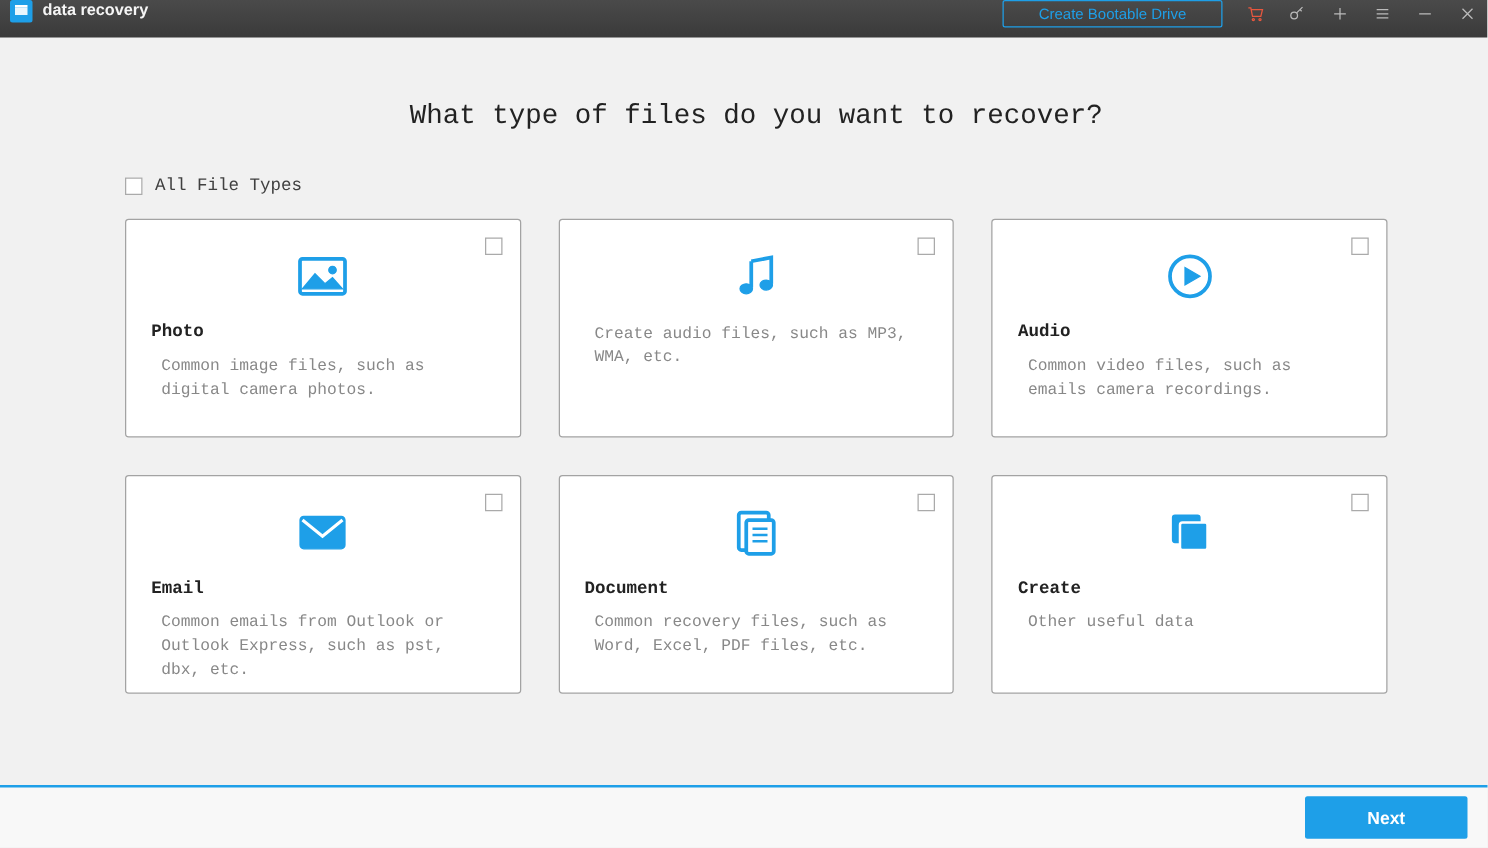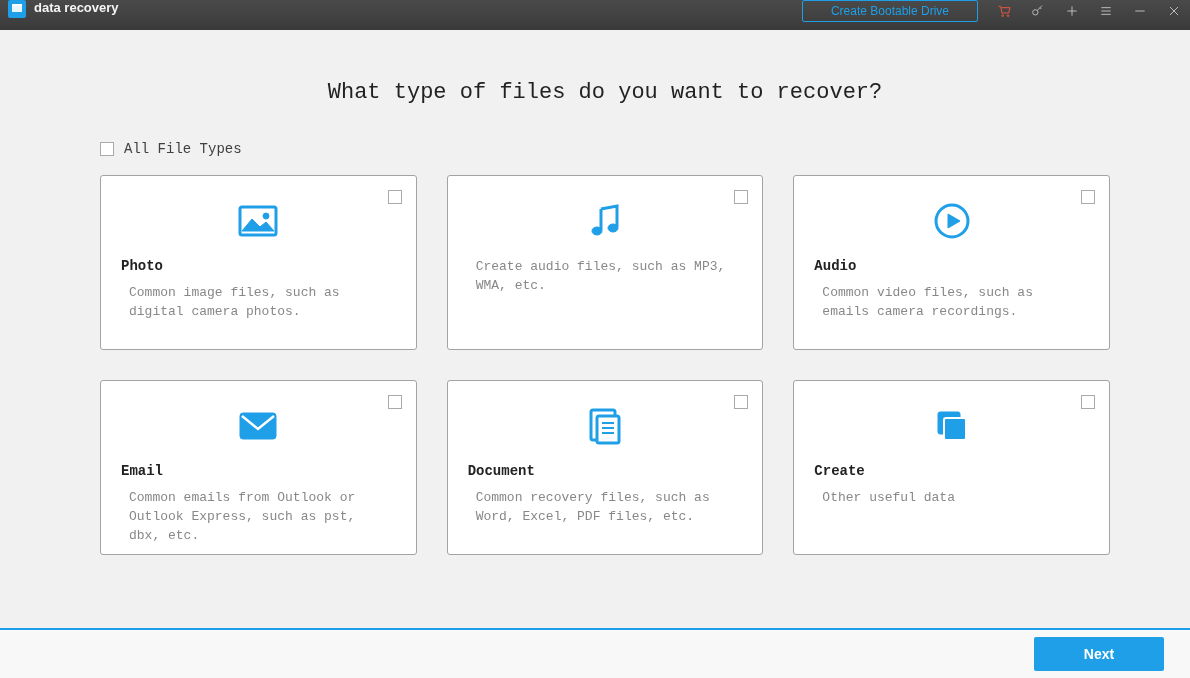--- a/index.html
+++ b/index.html
@@ -87,21 +87,21 @@
   .card-desc { font-size: 13px; color: #888; line-height: 1.45; padding: 0 8px; }
 
   .footer {
     position: absolute;
     left: 0; right: 0; bottom: 0;
     height: 50px;
     border-top: 2px solid #1e9fe8;
     display: flex;
     justify-content: flex-end;
     align-items: center;
-    padding-right: 26px;
+    padding-right: 16px;
     background: #f8f8f8;
   }
   .next-btn {
     background: #1e9fe8;
     color: #fff;
     border: none;
     font-size: 14px;
     font-weight: 600;
     width: 130px;
     height: 34px;

